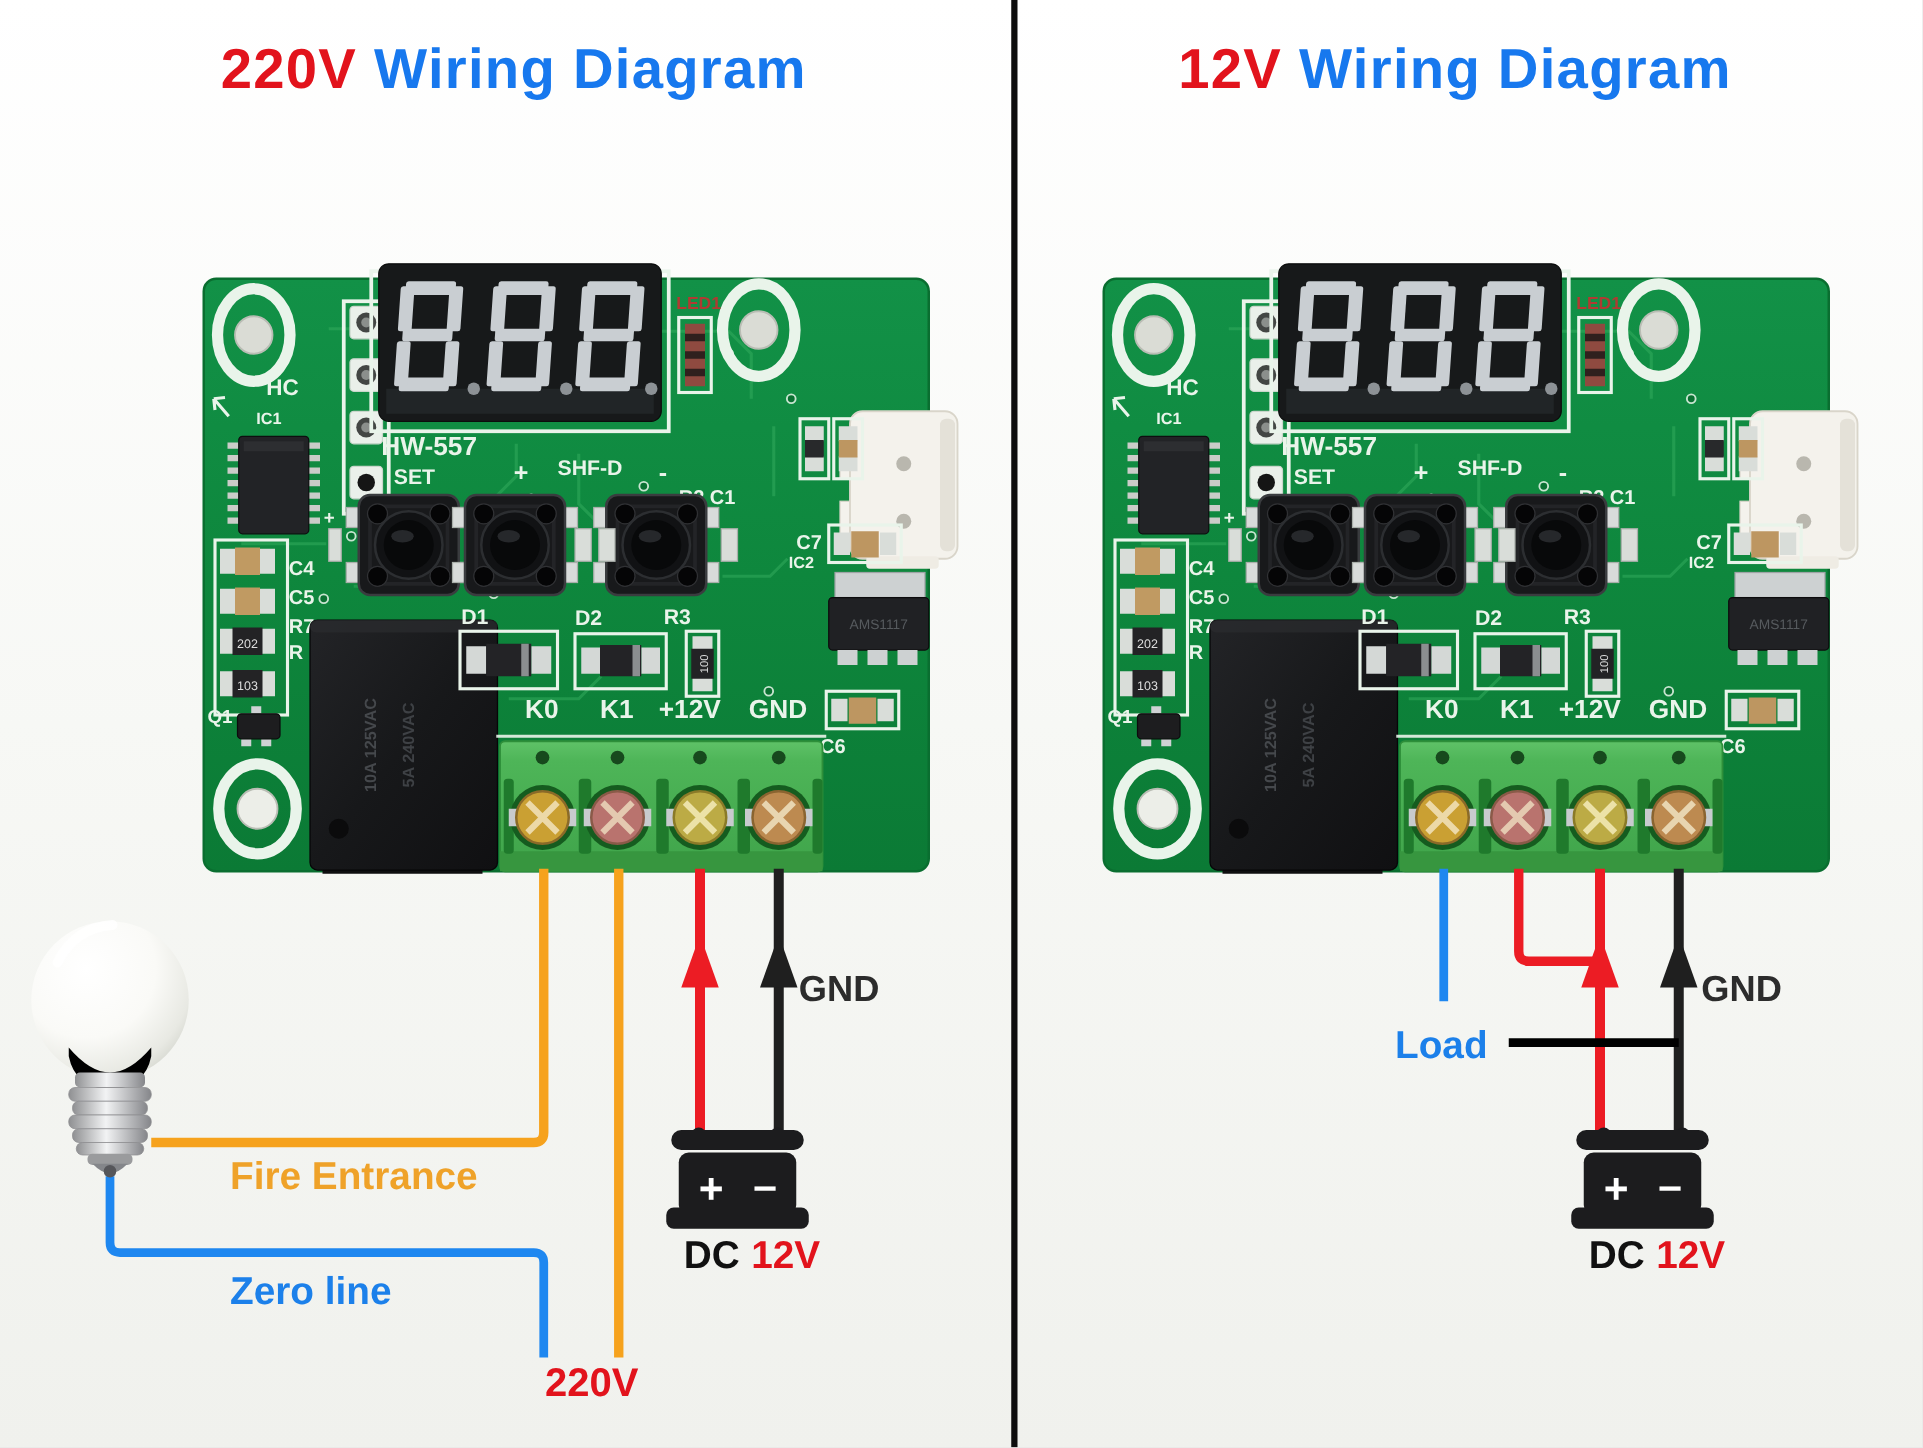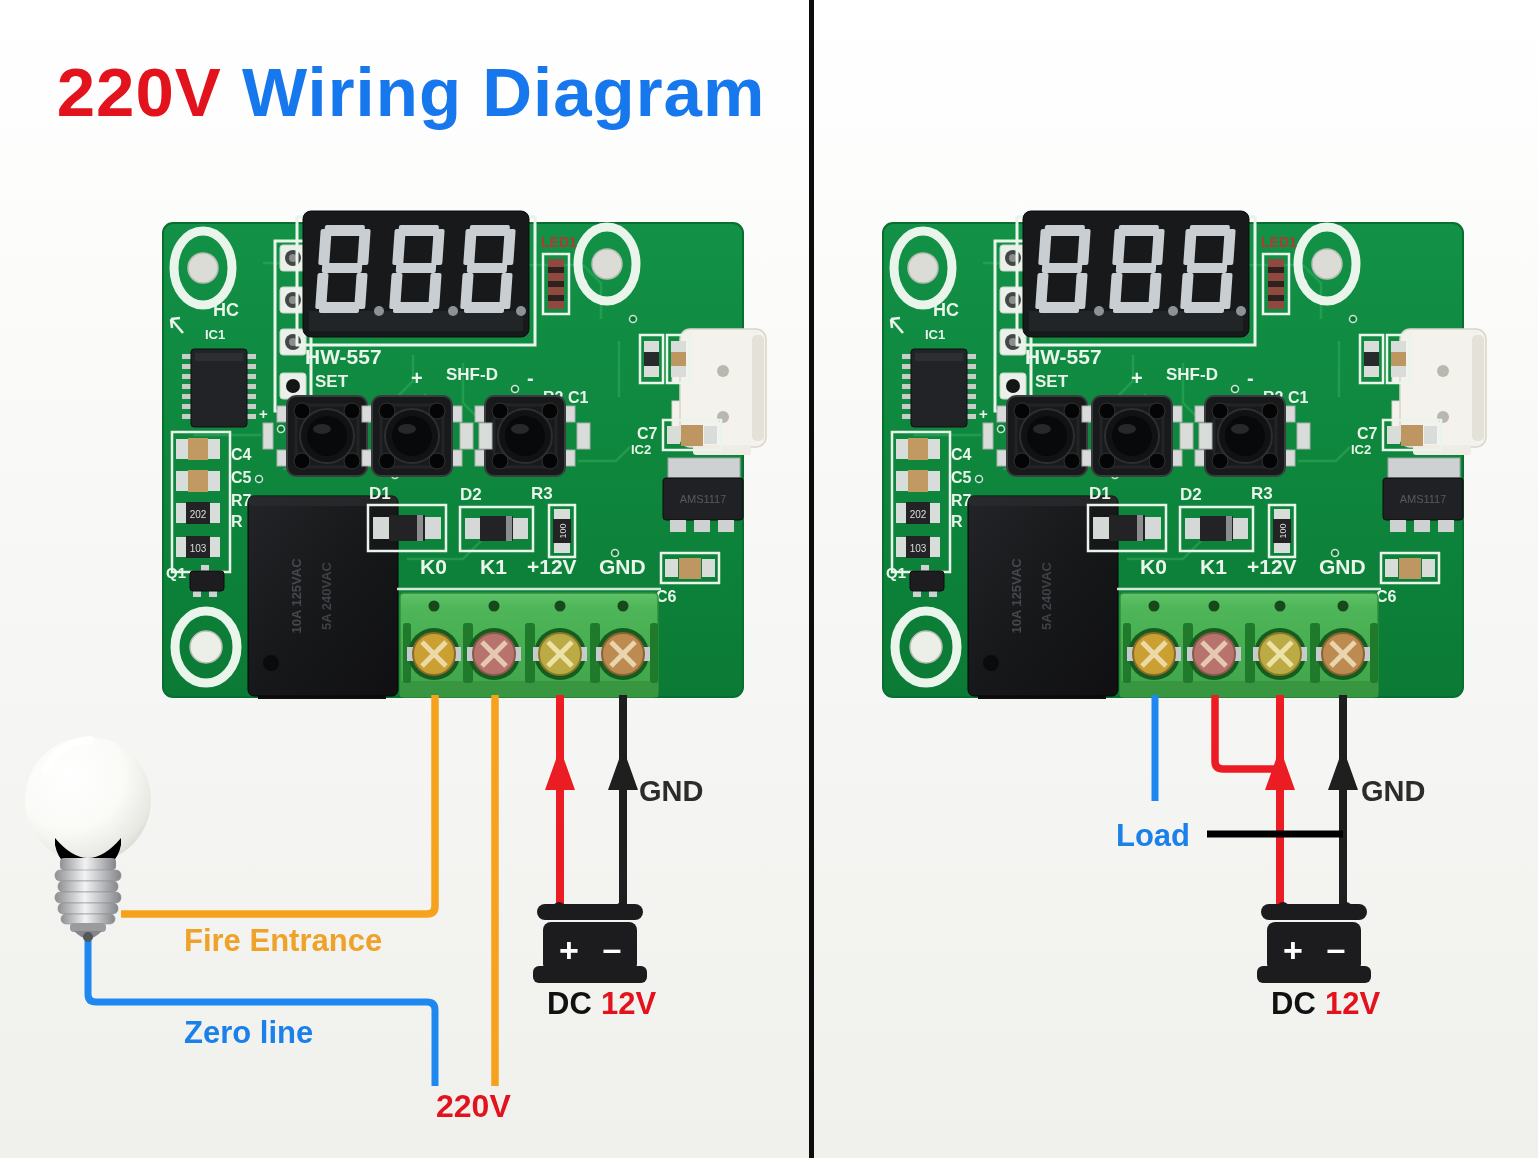--- a/index.html
+++ b/index.html
@@ -1,20 +1,20 @@
 <!DOCTYPE html>
 <html><head>
 <meta charset="utf-8">
 <style>
   html,body{margin:0;padding:0;background:#e8e8e8;}
   .canvas{position:relative;width:1538px;height:1158px;overflow:hidden;
           background:linear-gradient(180deg,#ffffff 0%,#f7f8f5 50%,#f0f1ed 100%);
           font-family:"Liberation Sans",sans-serif;}
   .divider{position:absolute;left:809px;top:0;width:5px;height:1158px;background:#0d0d0d;}
-  .title{position:absolute;top:55px;margin:0;font-size:69px;font-weight:700;
+  .title{position:absolute;top:30px;margin:0;font-size:45px;font-weight:700;
          letter-spacing:1px;text-align:center;white-space:nowrap;line-height:1.1;}
   .title .volt{color:#e2131c;}
   .title .rest{color:#1778ee;}
   .title-left{left:16px;width:790px;}
   .title-right{left:806px;width:716px;}
   svg{position:absolute;left:0;top:0;}
   svg text{font-family:"Liberation Sans",sans-serif;}
   .silk{fill:#e9f4ea;font-weight:700;}
   .silk-red{fill:#b03a32;font-weight:700;}
   .wire-label{font-weight:700;}
@@ -22,20 +22,22 @@
 </head>
 <body>
 
 <div class="canvas">
 
   <div class="divider"></div>
 
   <h1 class="title title-left"><span class="volt">220V</span>
     <span class="rest">Wiring Diagram</span></h1>
 
+  <h1 class="title title-right"><span class="volt">12V</span>
+    <span class="rest">Wiring Diagram</span></h1>
 
   <svg id="scene" width="1538" height="1158" viewBox="0 0 1538 1158">
     <defs>
       <linearGradient id="gPcb" x1="0" y1="0" x2="0" y2="1">
         <stop offset="0" stop-color="#129147"></stop>
           <stop offset="0.5" stop-color="#0e873d"></stop>
           <stop offset="1" stop-color="#0b7a35"></stop>
       </linearGradient>
       <linearGradient id="gRelay" x1="0" y1="0" x2="1" y2="1">
         <stop offset="0" stop-color="#232427"></stop>

